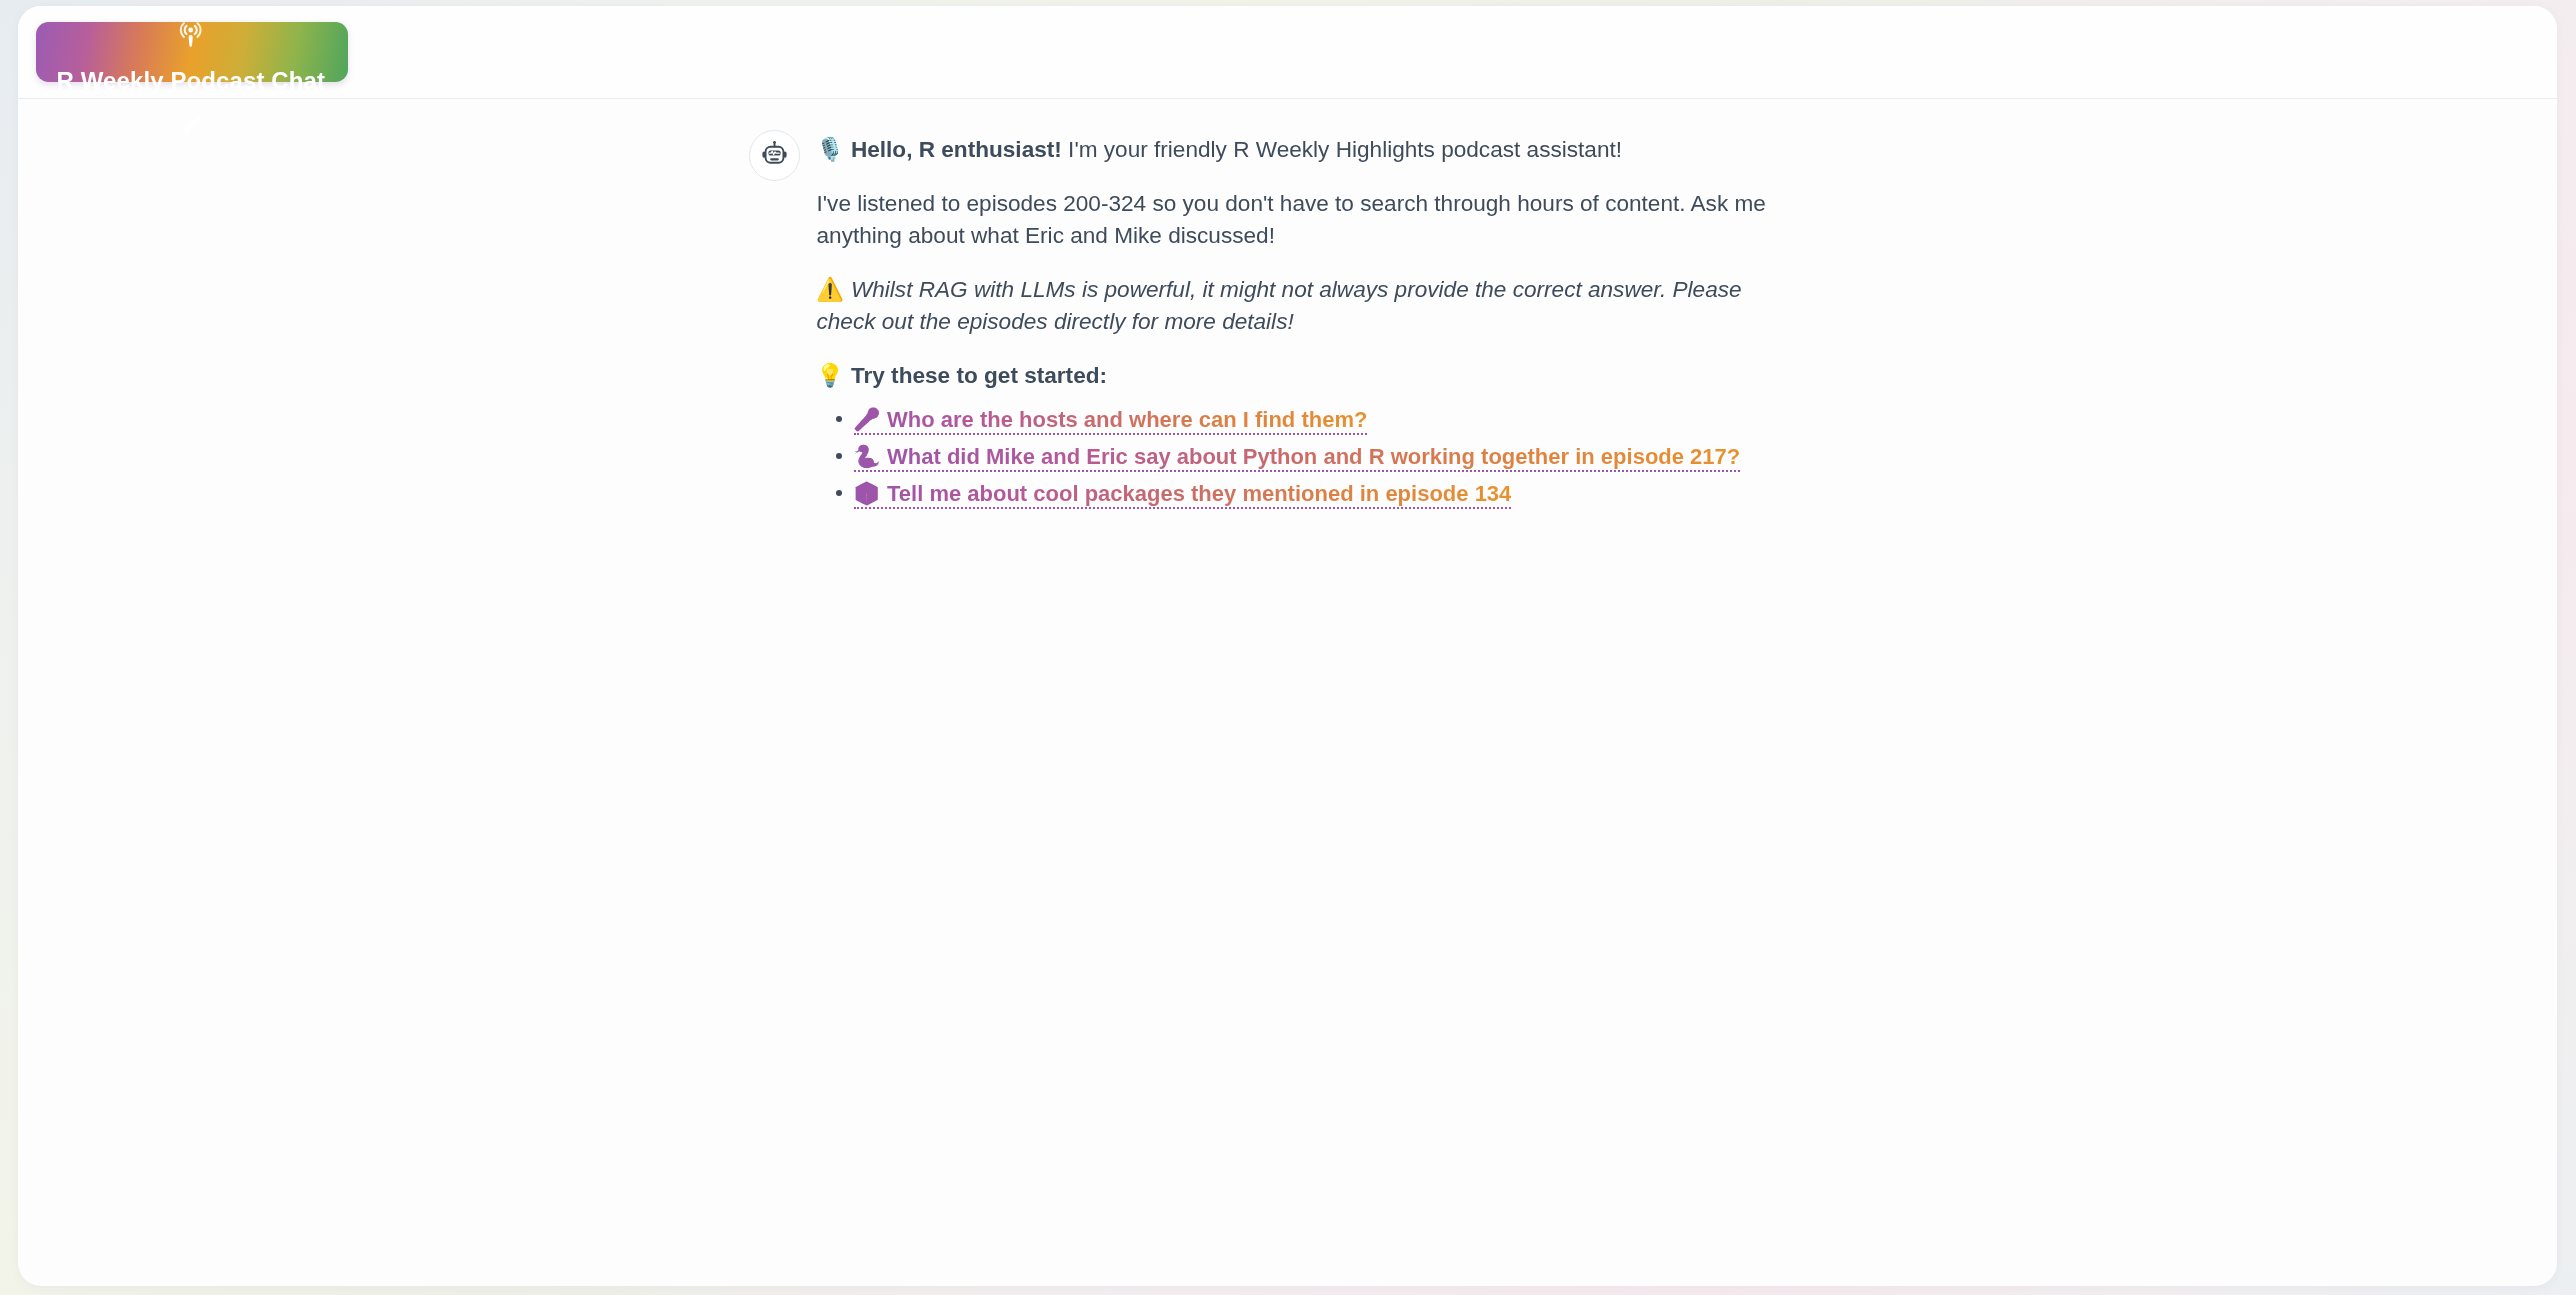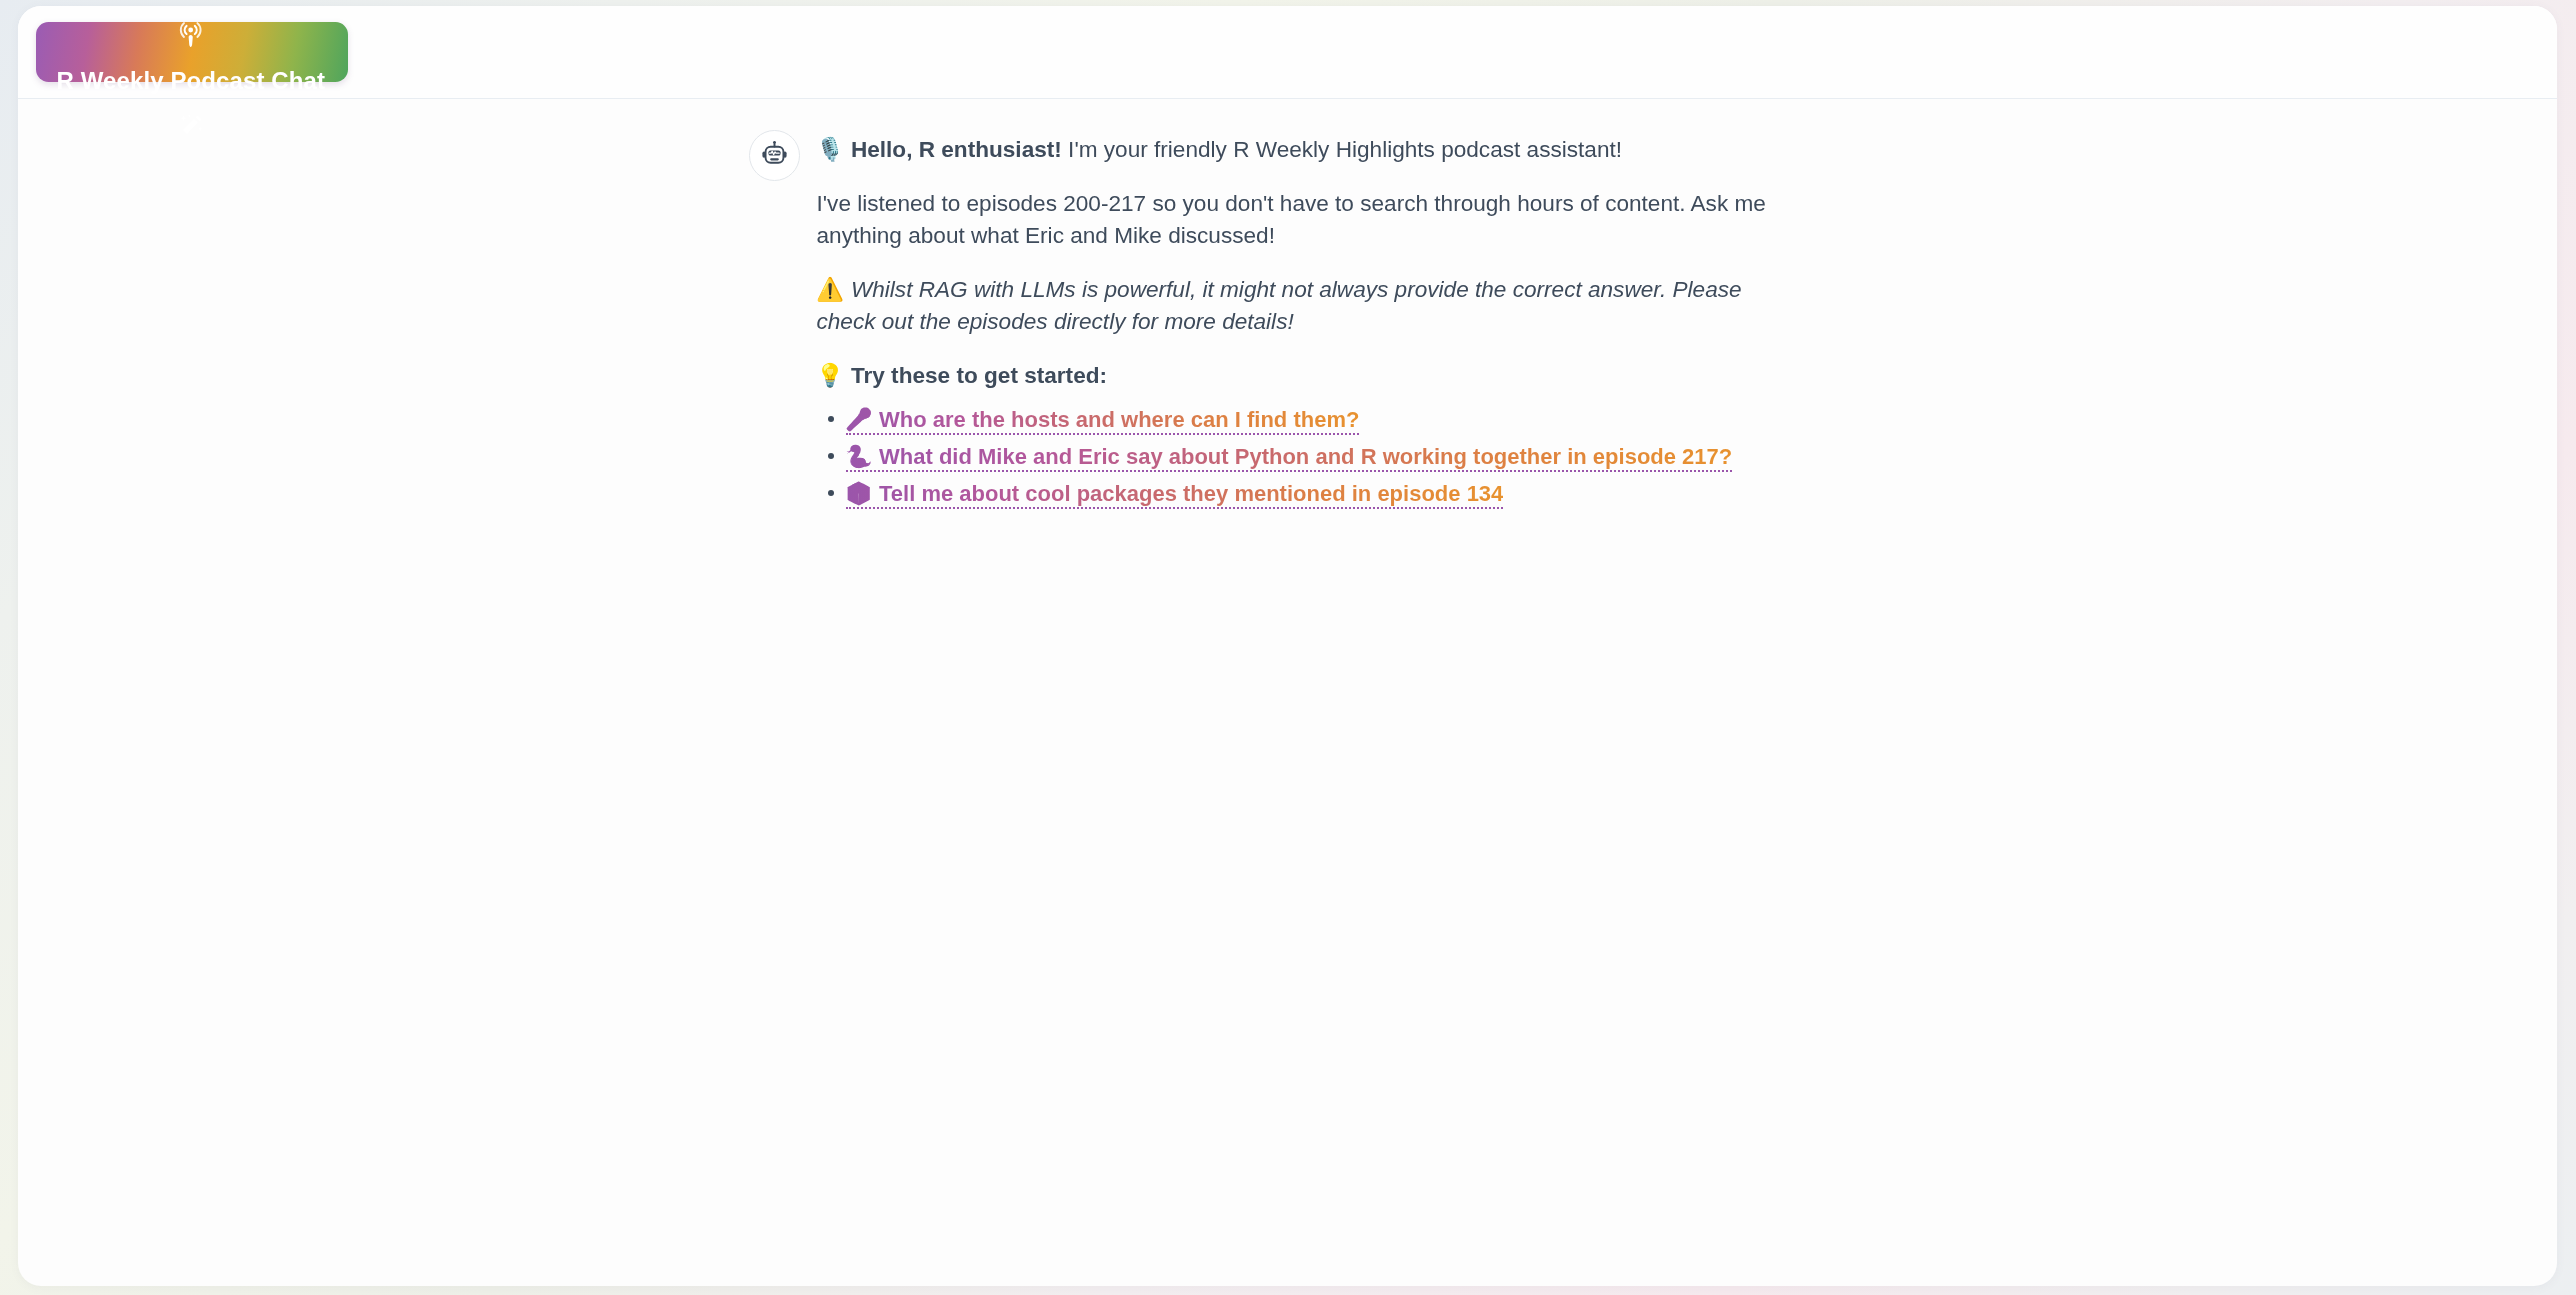--- a/index.html
+++ b/index.html
@@ -151,21 +151,21 @@
 
   .emoji {
     font-family: "DejaVu Sans", sans-serif;
     font-style: normal;
     font-weight: normal;
   }
 
   
   ul.suggestions {
     list-style: none;
-    margin: 0;
+    margin: 8px;
     padding: 0 0 0 29px;
   }
 
   ul.suggestions > li {
     position: relative;
     margin: 0 0 4.1px 0;
     line-height: 1.46;
   }
 
   ul.suggestions > li::before {
@@ -298,21 +298,21 @@
           </span>
         </div>
 
         <div class="message-content">
 
           <p class="lead-line">
             <span class="emoji">🎙️</span>
             <span class="strong">Hello, R enthusiast!</span><span> I'm your friendly R Weekly Highlights podcast assistant!</span>
           </p>
 
-          <p>I've listened to episodes 200-217 so you don't have to search through hours of content. Ask me anything about what Eric and Mike discussed!</p>
+          <p>I've listened to episodes 200-324 so you don't have to search through hours of content. Ask me anything about what Eric and Mike discussed!</p>
 
           <p class="disclaimer">
             <span class="emoji">⚠️</span><span> Whilst RAG with LLMs is powerful, it might not always provide the correct answer. Please check out the episodes directly for more details!</span>
           </p>
 
           <p class="try-heading">
             <span class="emoji">💡</span><span> Try these to get started:</span>
           </p>
 
           <ul class="suggestions">

